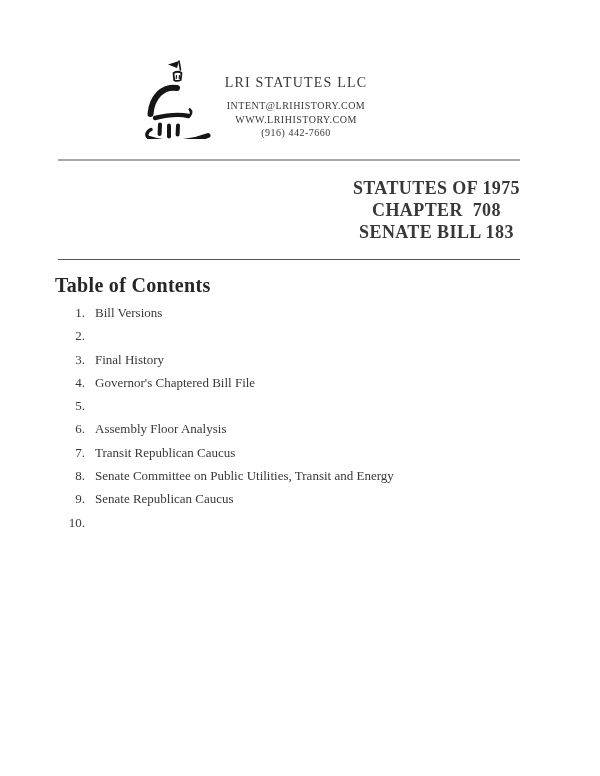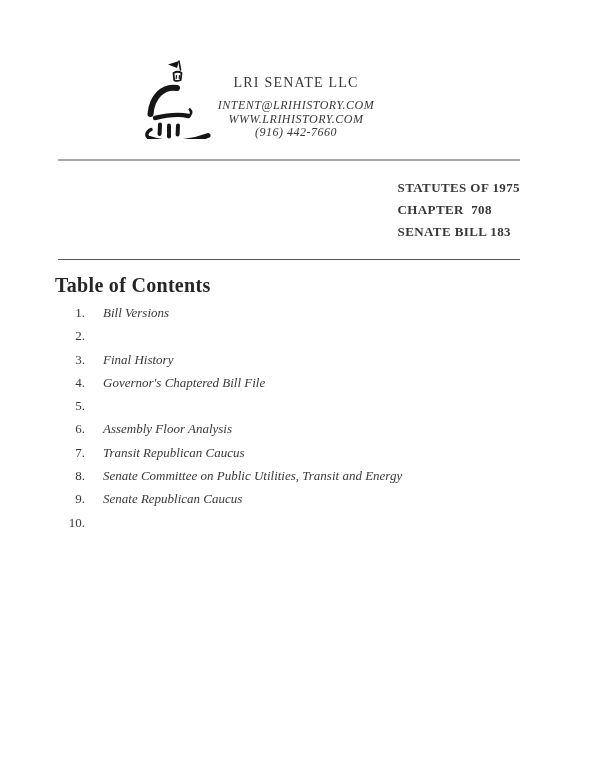--- a/index.html
+++ b/index.html
@@ -18,57 +18,57 @@
   .header-text{
     position:absolute;left:216px;top:75px;width:160px;
     text-align:center;
   }
   .company-name{
     font-size:14px;line-height:16px;letter-spacing:1.2px;
     color:var(--text,#383838);
     margin-bottom:8px;white-space:nowrap;
   }
   .contact-line{
-    font-size:12px;line-height:13.5px;letter-spacing:0.5px;
-    color:var(--text,#383838);white-space:nowrap;font-style:italic;
+    font-size:10px;line-height:13.5px;letter-spacing:0.5px;
+    color:var(--text,#383838);white-space:nowrap;
   }
   
   .rule-top{
     position:absolute;left:58px;top:159px;width:462px;height:2px;
     background:var(--rule-thick,#a8a8a8);
   }
   .rule-bottom{
     position:absolute;left:58px;top:259px;width:462px;height:1px;
     background:var(--rule-thin,#555555);
   }
   
   .reference{
     position:absolute;right:80px;top:177px;
-    text-align:left;font-weight:bold;
-    font-size:13px;line-height:22px;letter-spacing:0.4px;
+    text-align:center;font-weight:bold;
+    font-size:18px;line-height:22px;letter-spacing:0.4px;
     color:var(--text,#383838);
   }
   .ref-line{white-space:pre;}
   
   .toc-title{
     position:absolute;left:55px;top:274px;
     font-size:20px;font-weight:bold;letter-spacing:0.3px;
     color:#262626;
   }
   .toc-list{
     position:absolute;left:55px;top:301px;
     list-style:none;margin:0;padding:0;
   }
   .toc-item{
     display:flex;align-items:baseline;
     font-size:13px;line-height:23.3px;
     color:var(--text,#383838);
   }
   .toc-num{width:30px;text-align:right;flex:0 0 30px;}
-  .toc-label{margin-left:18px;white-space:nowrap;font-style:italic;}
+  .toc-label{margin-left:10px;white-space:nowrap;}
   .stroke{fill:none;stroke:#161616;stroke-linecap:round;stroke-linejoin:round;}
 </style>
 </head>
 <body>
 
 <div class="page">
 
   <div class="logo">
     <svg viewBox="0 0 72 82" width="72" height="82">
 
@@ -86,21 +86,21 @@
       <path class="stroke" d="M18,67.5 L17.6,77" stroke-width="4"></path>
       <path class="stroke" d="M27,68.5 L27,79.5" stroke-width="4"></path>
       <path class="stroke" d="M36,68.5 L35.6,77.5" stroke-width="4"></path>
 
       <path class="stroke" d="M9,72.5 C4.5,74.5 3,79.5 8,81.5" stroke-width="3.4"></path>
       <path class="stroke" d="M8,81.5 C25,87.5 48,85.5 66,78.5" stroke-width="5"></path>
     </svg>
   </div>
 
   <div class="header-text">
-    <div class="company-name">LRI SENATE LLC</div>
+    <div class="company-name">LRI STATUTES LLC</div>
     <div class="contact-line">INTENT@LRIHISTORY.COM</div>
     <div class="contact-line">WWW.LRIHISTORY.COM</div>
     <div class="contact-line">(916) 442-7660</div>
   </div>
 
   <div class="rule-top"></div>
 
   <div class="reference">
     <div class="ref-line">STATUTES OF 1975</div>
     <div class="ref-line">CHAPTER  708</div>

